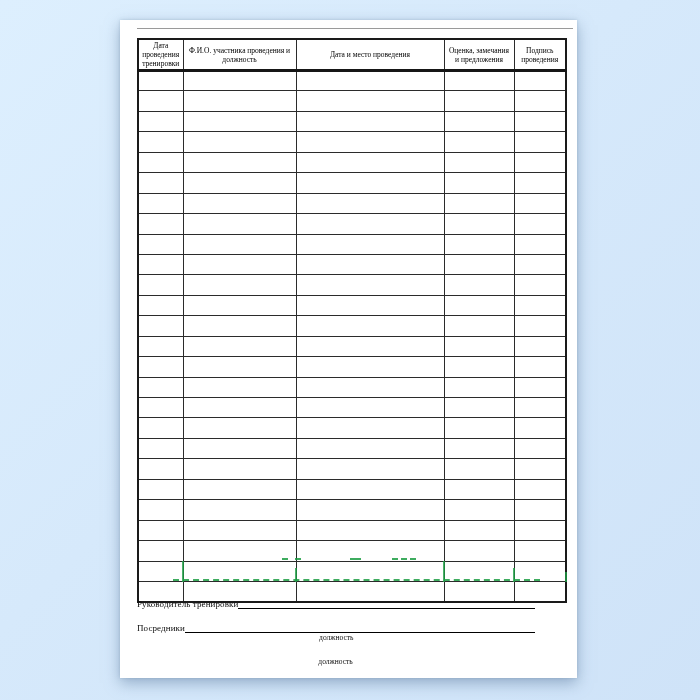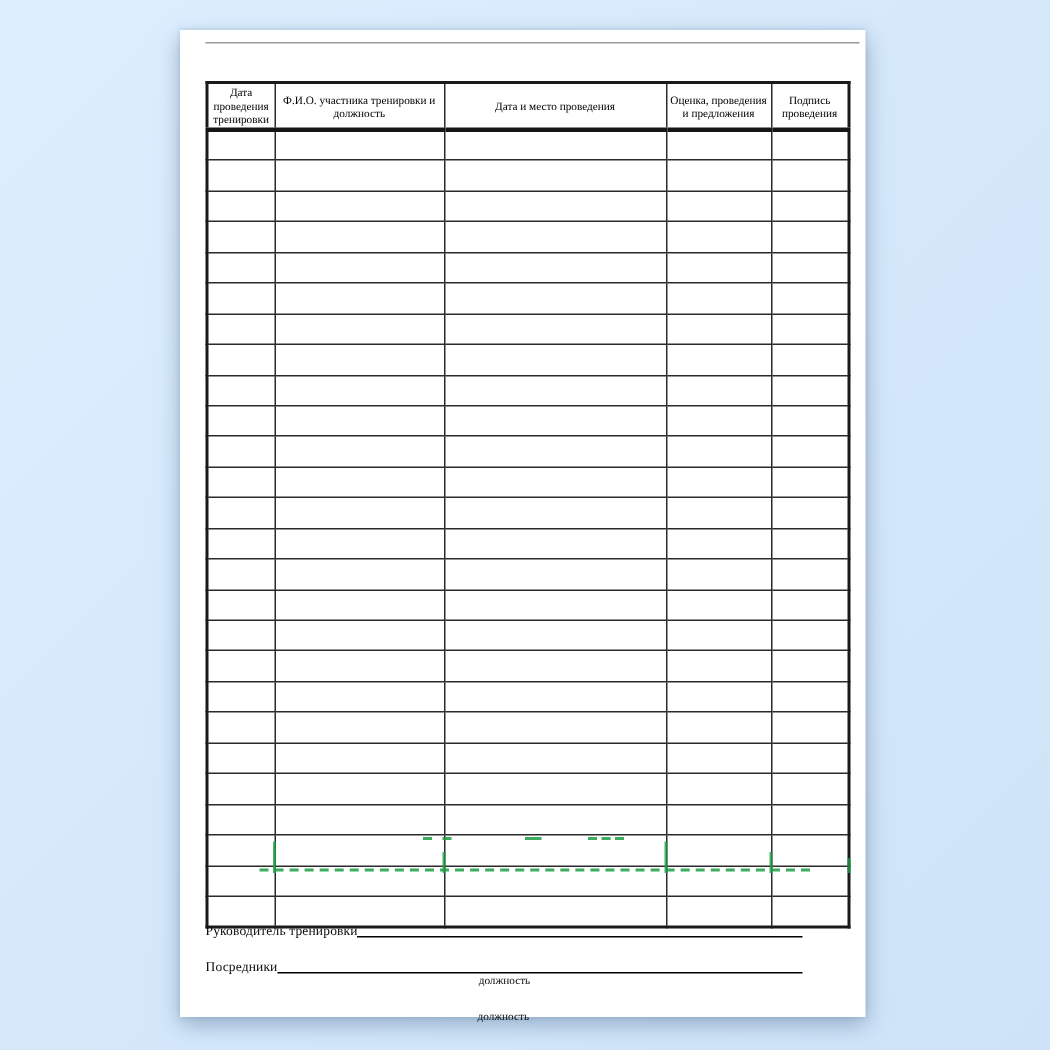--- a/index.html
+++ b/index.html
@@ -23,41 +23,40 @@
     width: 436px; height: 1px;
     background: #9a9a9a;
   }
   table.training-table {
     position: absolute;
     left: 17px; top: 18px;
     width: 428px;
     border-collapse: collapse;
     table-layout: fixed;
     border: 2px solid #1a1a1a;
-    margin-top: 16px;
   }
   .training-table th, .training-table td {
     border: 1px solid #2b2b2b;
     padding: 0;
   }
   .training-table th {
     height: 28px;
     font-size: 7.5px;
     line-height: 9px;
     font-weight: normal;
     text-align: center;
     vertical-align: middle;
     color: #000;
     border-bottom: 3px solid #161616;
     padding: 1px 2px;
   }
   .training-table td { height: 20.45px; }
   .sig-block {
     position: absolute;
-    left: 17px; top: 592px;
+    left: 17px; top: 576px;
     width: 398px;
     font-size: 9px;
     color: #0d0d0d;
   }
   .sig-row { display: flex; align-items: flex-end; height: 13px; }
   .sig-row.second { margin-top: 11px; text-align: center; }
   .sig-label { white-space: nowrap; letter-spacing: 0.1px; }
   .sig-line {
     flex: 1;
     height: 100%;
@@ -100,23 +99,23 @@
     <colgroup>
       <col style="width:45px">
       <col style="width:113px">
       <col style="width:148px">
       <col style="width:70px">
       <col style="width:52px">
     </colgroup>
     <thead>
       <tr>
         <th>Дата проведения тренировки</th>
-        <th>Ф.И.О. участника тренировки и должность</th>
+        <th>Ф.И.О. участника проведения и должность</th>
         <th>Дата и место проведения</th>
-        <th>Оценка, проведения и предложения</th>
+        <th>Оценка, замечания и предложения</th>
         <th>Подпись проведения</th>
       </tr>
     </thead>
     <tbody>
         <tr>
           <td></td>
           <td></td>
           <td></td>
           <td></td>
           <td></td>

